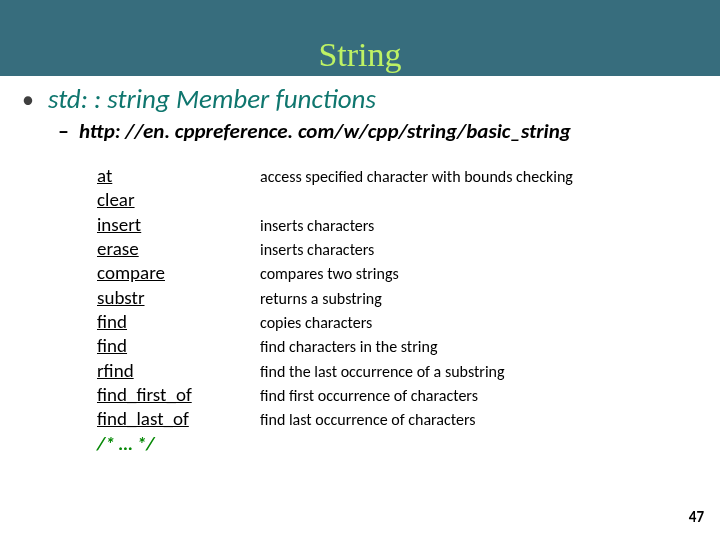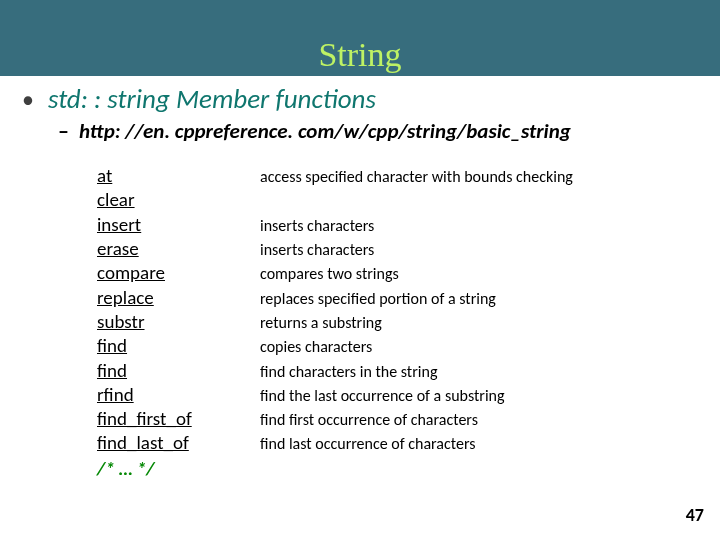--- a/index.html
+++ b/index.html
@@ -85,21 +85,21 @@
     font-size: 19px;
     font-style: italic;
     font-weight: bold;
     color: #068906;
     margin-top: 1px;
   }
   .page-num {
     position: absolute;
     right: 16px;
     bottom: 14px;
-    font-size: 18px;
+    font-size: 15px;
     font-weight: bold;
     color: #000;
   }
 </style>
 </head>
 <body>
 
 <div class="title-bar">
   <h1>String</h1>
 </div>
@@ -130,24 +130,20 @@
       </div>
       <div class="func-row">
         <span class="func-name">erase</span>
         <span class="func-desc">inserts characters</span>
       </div>
       <div class="func-row">
         <span class="func-name">compare</span>
         <span class="func-desc">compares two strings</span>
       </div>
       <div class="func-row">
-        <span class="func-name">replace</span>
-        <span class="func-desc">replaces specified portion of a string</span>
-      </div>
-      <div class="func-row">
         <span class="func-name">substr</span>
         <span class="func-desc">returns a substring</span>
       </div>
       <div class="func-row">
         <span class="func-name">find</span>
         <span class="func-desc">copies characters</span>
       </div>
       <div class="func-row">
         <span class="func-name">find</span>
         <span class="func-desc">find characters in the string</span>

